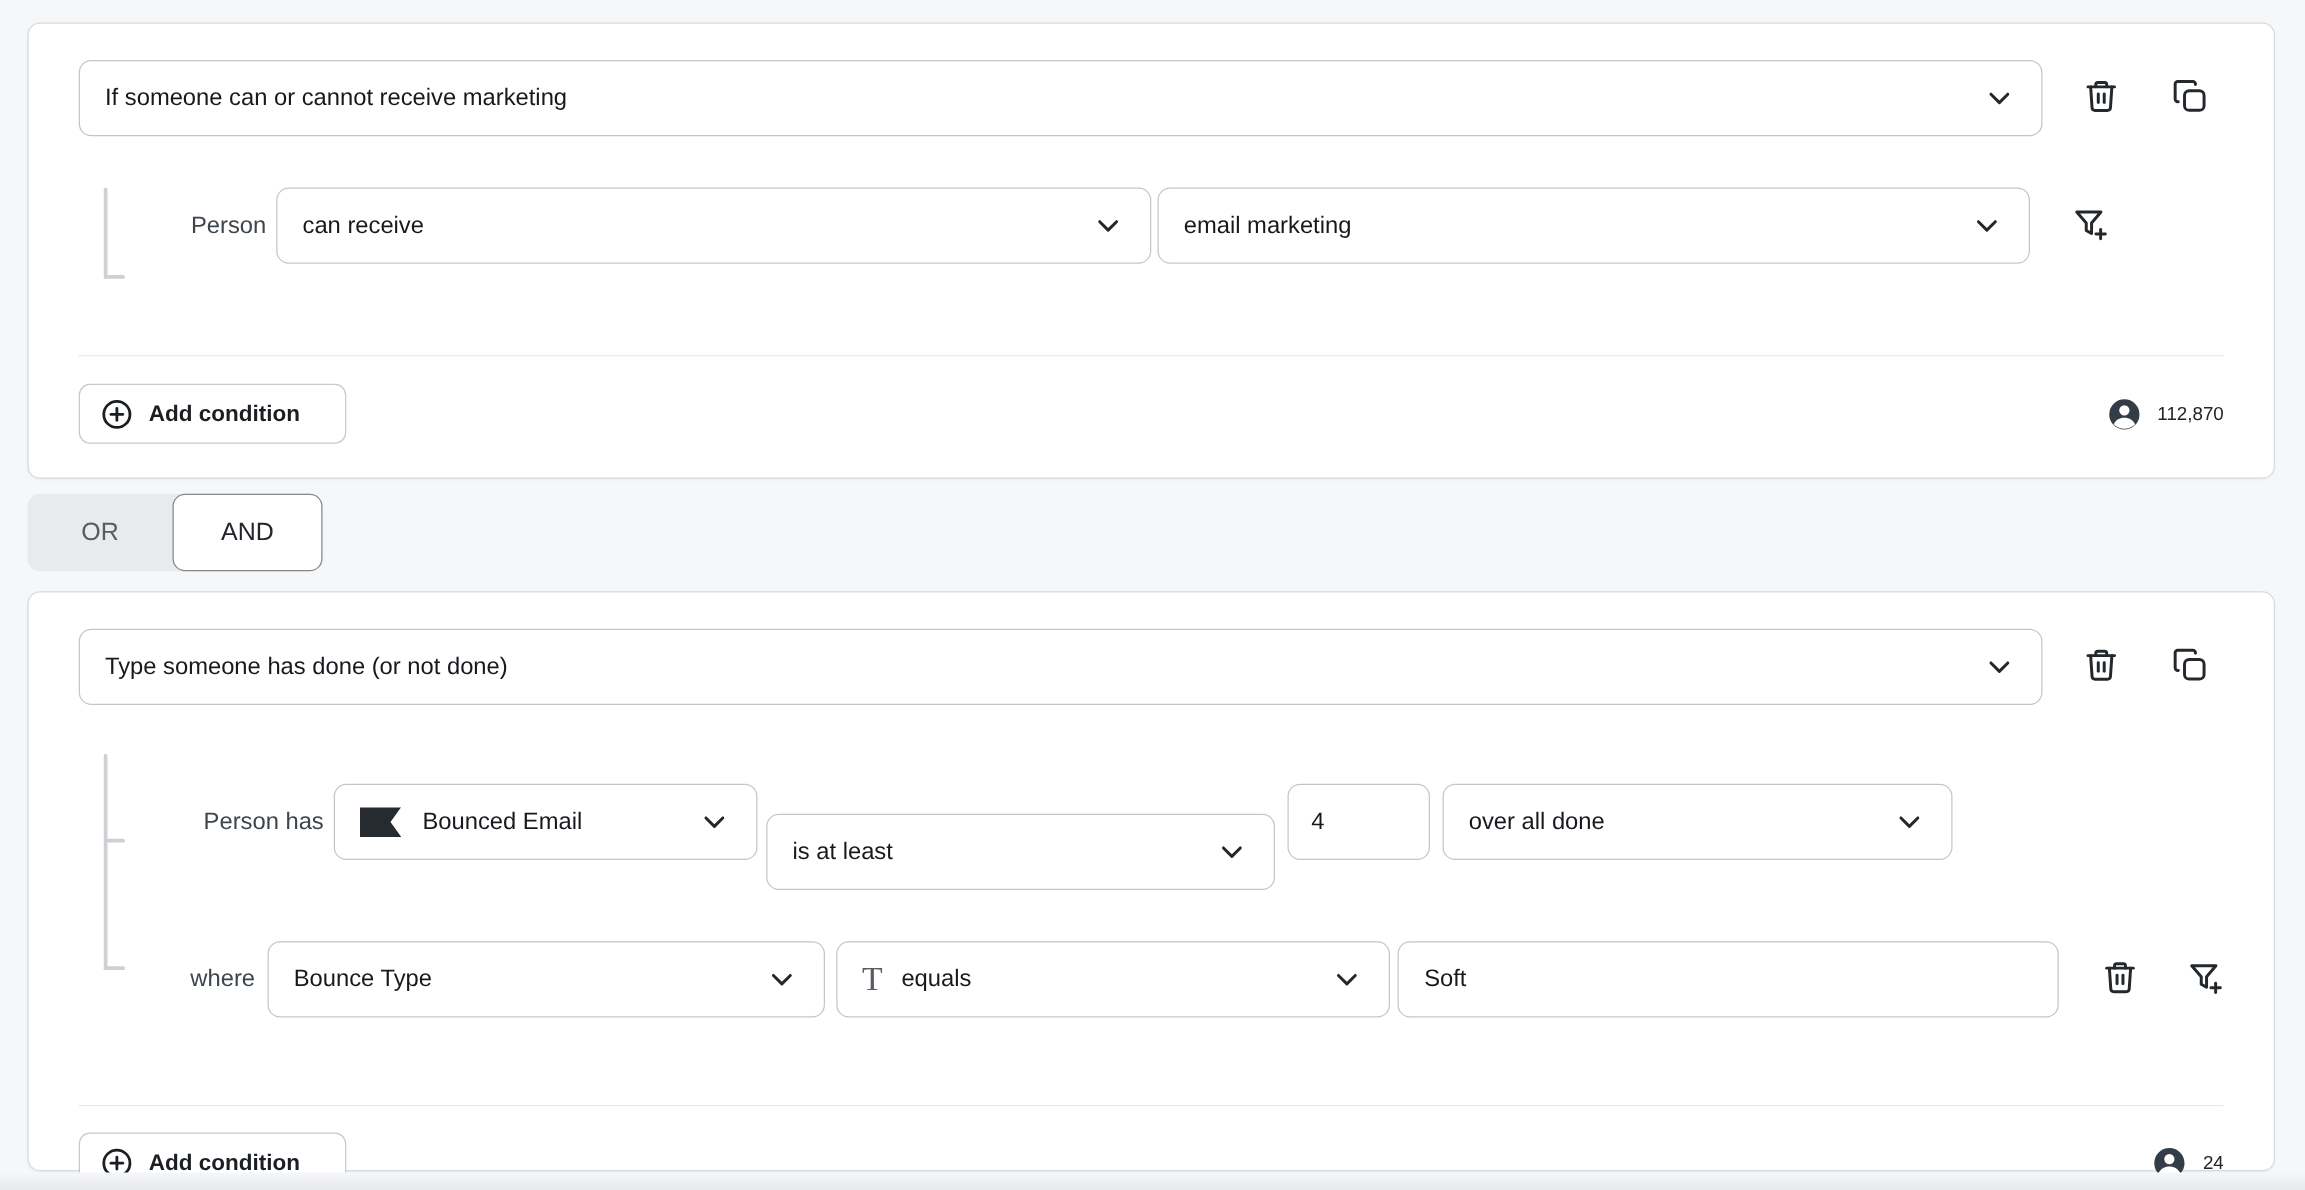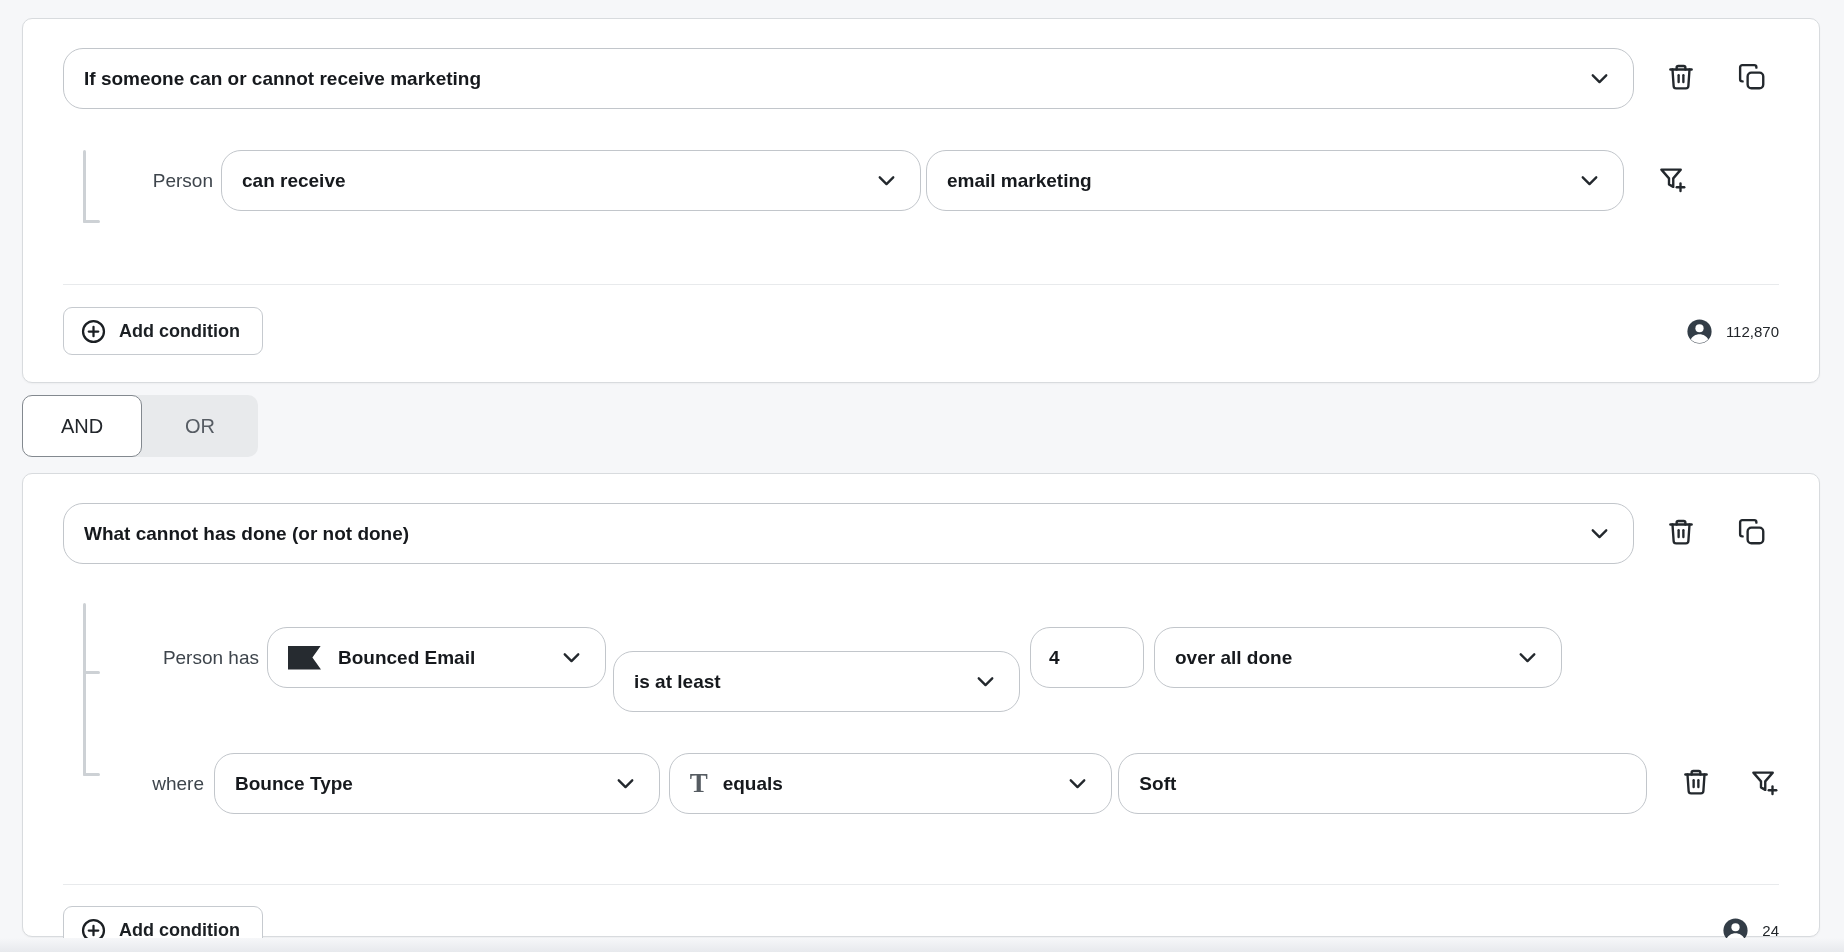--- a/index.html
+++ b/index.html
@@ -21,29 +21,28 @@
     padding:29px 40px 0 40px;
   }
   .card1 { margin-top:18px; height:365px; }
   .card2 { margin-top:16px; height:464px; }
 
   .header-row { display:flex; align-items:center; height:61px; }
 
   .select, .text-input {
     height:61px;
     border:1px solid #c2c6cb;
-    border-radius:20px;
+    border-radius:10px;
     background:#fff;
     display:flex;
     align-items:center;
     padding:0 20px;
     font-size:19px;
     color:#16191d;
     font-family:"Liberation Sans", sans-serif;
-    font-weight:bold;
   }
   .select { cursor:pointer; }
   .select .chev { margin-left:auto; flex:0 0 auto; display:flex; }
   .type-select { width:1571px; }
 
   .icon-btn {
     background:none; border:none; cursor:pointer;
     display:flex; align-items:center; justify-content:center;
     width:32px; height:34px; padding:0;
   }
@@ -99,21 +98,21 @@
   .divider { height:1px; background:#e8eaec; }
   .card1 .divider { margin-top:73px; }
   .card2 .divider { margin-top:70px; }
 
   .footer-row { margin-top:22px; display:flex; justify-content:space-between; align-items:center; height:48px; }
   .card2 .footer-row { margin-top:21px; }
 
   .add-btn {
     height:48px; display:flex; align-items:center;
     background:#fff; border:1px solid #c6cacf; border-radius:9px;
-    padding:0 22px 0 16px; cursor:pointer;
+    padding:0 36px 0 16px; cursor:pointer;
     font-family:"Liberation Sans", sans-serif;
     font-size:18px; font-weight:bold; color:#1b1f23;
   }
   .add-btn svg { margin-right:12px; }
 
   .audience { display:flex; align-items:center; }
   .audience .num { font-size:15px; color:#22262a; margin-left:12px; }
 
   .joiner {
     display:inline-flex;
@@ -232,29 +231,29 @@
             </svg>
         </span>
         <span class="num">112,870</span>
       </div>
     </div>
   </div>
 </section>
 
 
 <div class="joiner">
+  <button class="joiner-seg">OR</button>
   <button class="joiner-seg active">AND</button>
-  <button class="joiner-seg">OR</button>
 </div>
 
 
 <section class="card card2">
   <div class="header-row">
     <div class="select type-select">
-      <span>What cannot has done (or not done)</span>
+      <span>Type someone has done (or not done)</span>
       <span class="chev">
         <svg width="27" height="27" viewBox="0 0 24 24" fill="none" stroke="#23282d" stroke-width="2.1" stroke-linecap="round" stroke-linejoin="round">
             <polyline points="6 9.2 12 15.2 18 9.2"></polyline>
           </svg>
       </span>
     </div>
     <button class="icon-btn hdr-trash">
       <span>
         <svg width="30" height="32" viewBox="0 0 24 24" fill="none" stroke="#23282d" stroke-width="1.9" stroke-linecap="round" stroke-linejoin="round">
             <path d="M3.5 6h17"></path>

